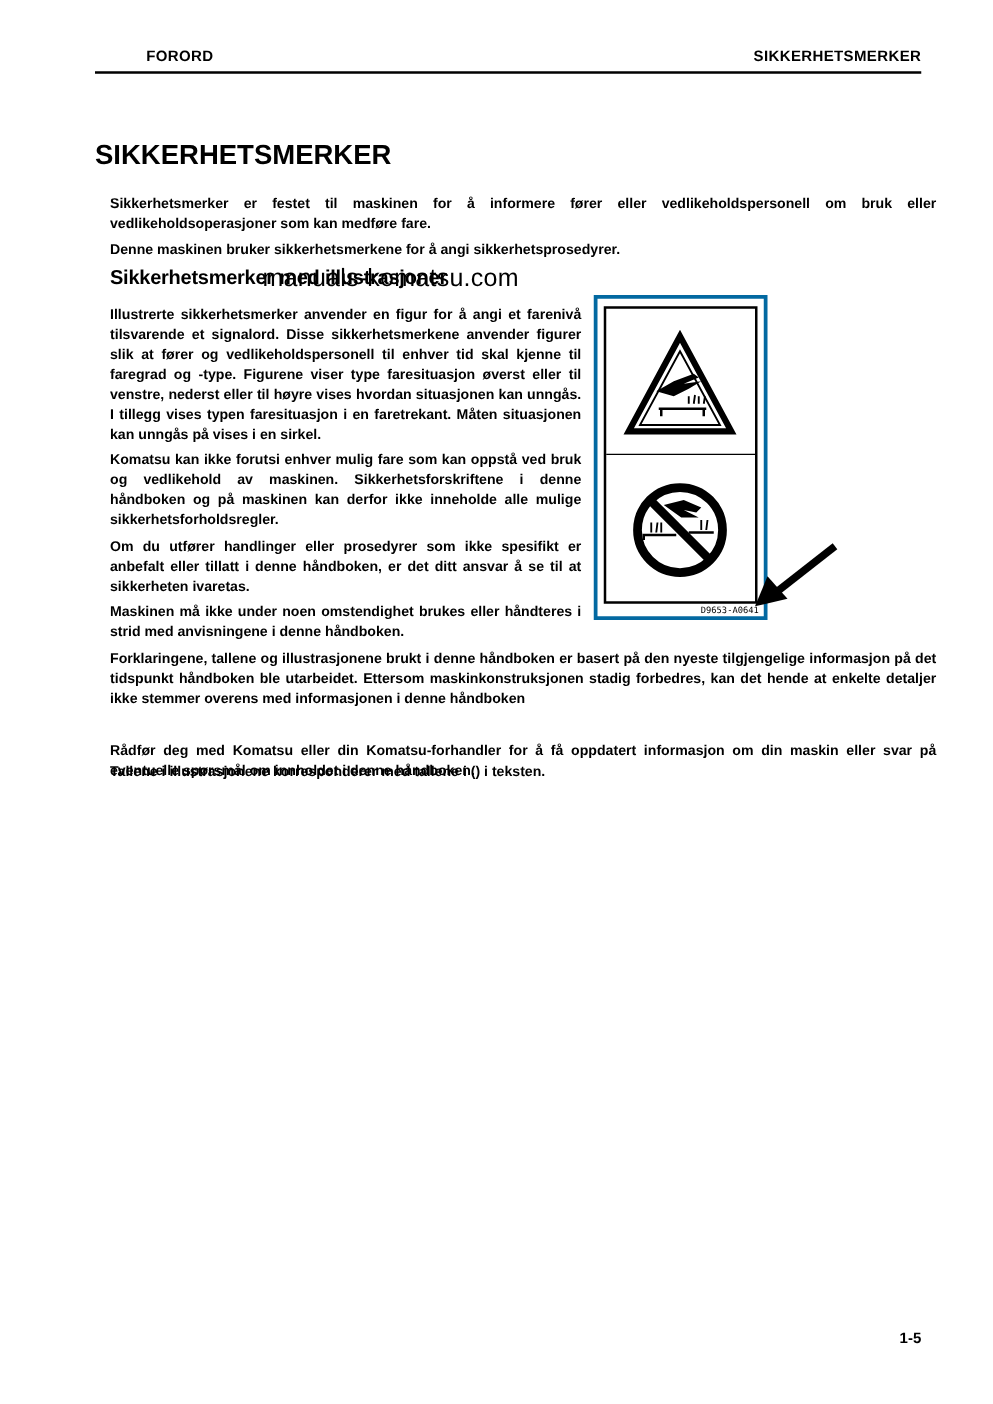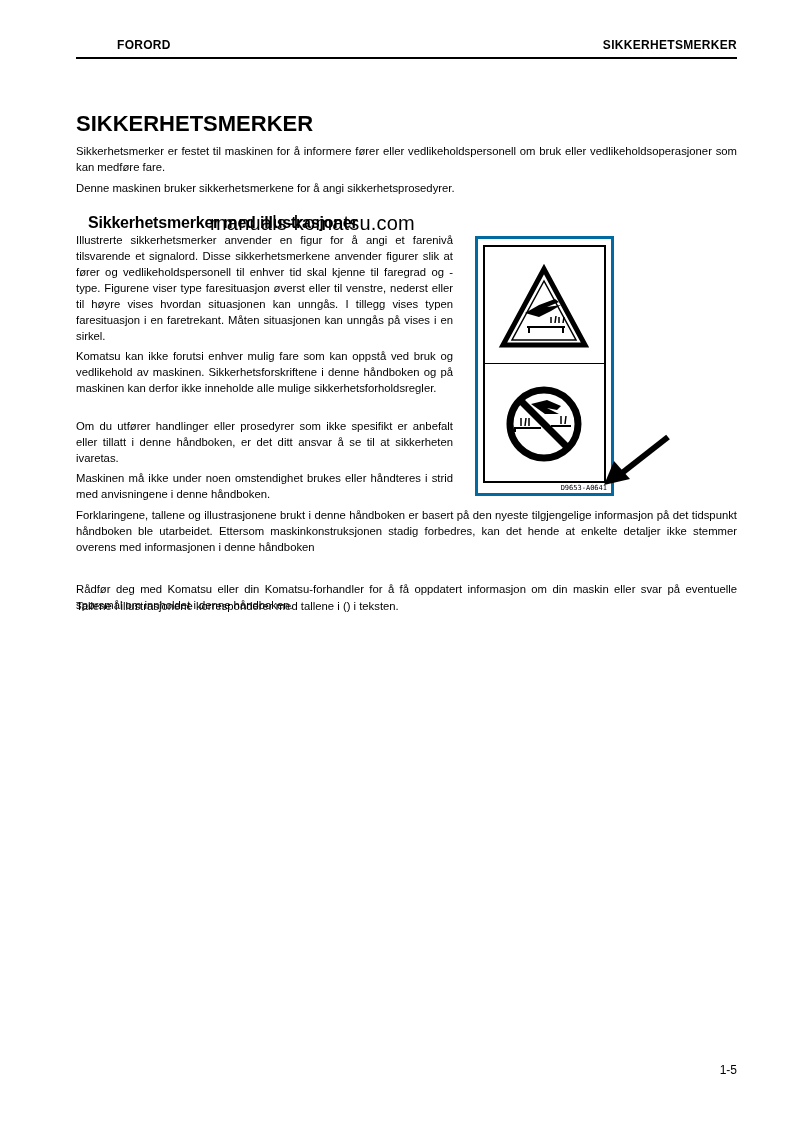--- a/index.html
+++ b/index.html
@@ -3,31 +3,31 @@
 <meta charset="utf-8">
 <style>
   html, body { margin: 0; padding: 0; background: #ffffff; }
   body { width: 794px; height: 1123px; position: relative; overflow: hidden;
          font-family: "Liberation Sans", sans-serif; color: #000; }
   .hdr { position: absolute; top: 38px; font-size: 12px; font-weight: bold; letter-spacing: 0.3px; }
   .hdr-left { left: 76px; padding-left: 41px; }
   .hdr-right { right: 57px; }
   .hdr-rule { position: absolute; top: 57px; left: 76px; width: 661px; height: 2px; background: #000; }
   .title { position: absolute; top: 111px; left: 76px; font-size: 22px; font-weight: bold; margin: 0; }
-  .p { position: absolute; left: 76px; font-size: 11.3px; line-height: 16px; margin: 0; text-align: justify; }
+  .p { position: absolute; left: 76px; font-size: 11.3px; line-height: 16px; margin: 12px; text-align: justify; font-weight: bold; }
   .full { width: 661px; }
   .narrow { width: 377px; }
   .subtitle { position: absolute; top: 202px; left: 76px; font-size: 16px; font-weight: bold; margin: 12px; letter-spacing: -0.2px; }
   .watermark { position: absolute; top: 212px; left: 210px; font-size: 20px; color: #000000; letter-spacing: 0.2px; }
   .figure { position: absolute; left: 475px; top: 236px; width: 133px; height: 254px; border: 3px solid #0369a1; }
   .fig-inner { position: absolute; left: 5px; top: 6px; width: 119px; height: 234px; border: 2px solid #000; }
   .fig-divider { position: absolute; left: 0; top: 116px; width: 119px; height: 1px; background: #000; }
   .fig-code { position: absolute; right: 4px; bottom: 1px; font-family: "DejaVu Sans Mono", monospace; font-size: 7px; }
   .arrow { position: absolute; left: 600px; top: 433px; }
-  .pagenum { position: absolute; top: 1063px; right: 57px; font-size: 12px; font-weight: normal; }
+  .pagenum { position: absolute; top: 1063px; right: 57px; font-size: 12px; font-weight: bold; }
 </style>
 </head>
 <body>
 
 <div class="hdr hdr-left">FORORD</div>
 <div class="hdr hdr-right">SIKKERHETSMERKER</div>
 <div class="hdr-rule"></div>
 
 <h1 class="title">SIKKERHETSMERKER</h1>
 

